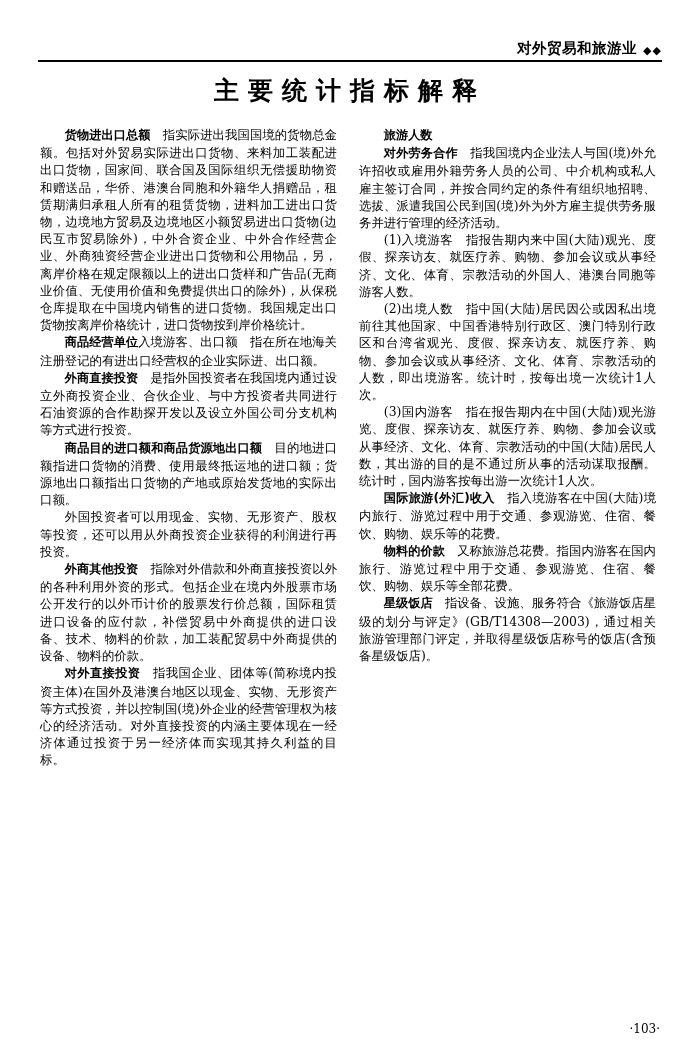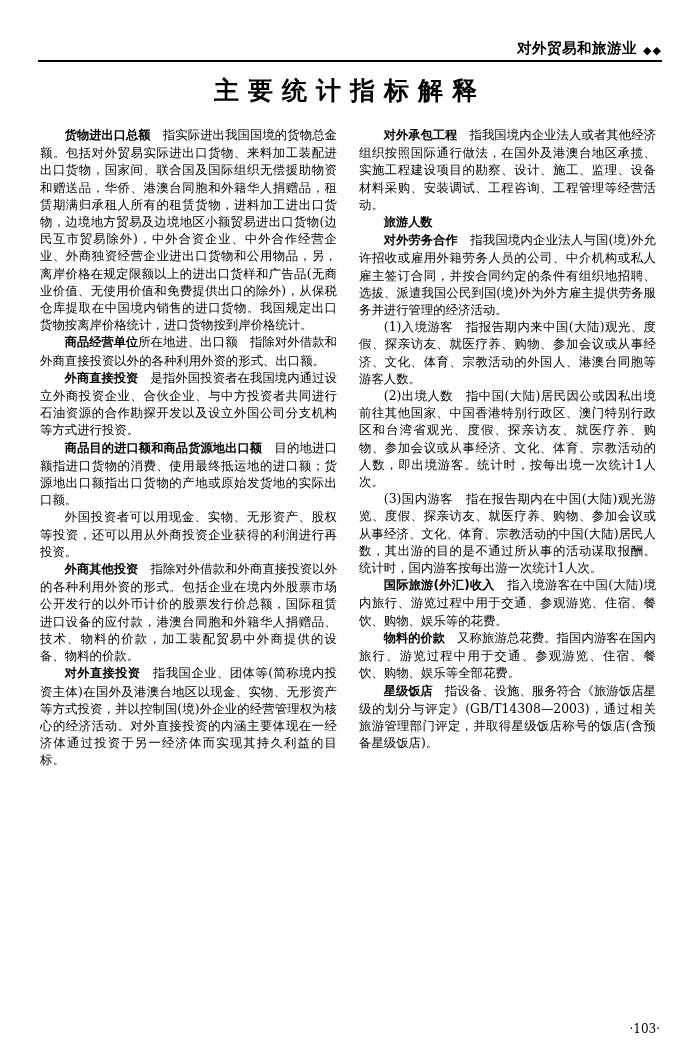--- a/index.html
+++ b/index.html
@@ -121,43 +121,40 @@
 
   <div class="main-title">主要统计指标解释</div>
 
   <div class="columns">
 
     <div class="col">
       <p class="para">
         <span class="term term-gap">货物进出口总额</span><span>指实际进出我国国境的货物总金额。包括对外贸易实际进出口货物、来料加工装配进出口货物，国家间、联合国及国际组织无偿援助物资和赠送品，华侨、港澳台同胞和外籍华人捐赠品，租赁期满归承租人所有的租赁货物，进料加工进出口货物，边境地方贸易及边境地区小额贸易进出口货物(边民互市贸易除外)，中外合资企业、中外合作经营企业、外商独资经营企业进出口货物和公用物品，另，离岸价格在规定限额以上的进出口货样和广告品(无商业价值、无使用价值和免费提供出口的除外)，从保税仓库提取在中国境内销售的进口货物。我国规定出口货物按离岸价格统计，进口货物按到岸价格统计。</span>
       </p>
       <p class="para">
-        <span class="term">商品经营单位</span><span>所在地进、出口额　指除对外借款和外商直接投资以外的各种利用外资的形式、出口额。</span>
+        <span class="term">商品经营单位</span><span>入境游客、出口额　指在所在地海关注册登记的有进出口经营权的企业实际进、出口额。</span>
       </p>
       <p class="para">
         <span class="term term-gap">外商直接投资</span><span>是指外国投资者在我国境内通过设立外商投资企业、合伙企业、与中方投资者共同进行石油资源的合作勘探开发以及设立外国公司分支机构等方式进行投资。</span>
       </p>
       <p class="para">
         <span class="term term-gap">商品目的进口额和商品货源地出口额</span><span>目的地进口额指进口货物的消费、使用最终抵运地的进口额；货源地出口额指出口货物的产地或原始发货地的实际出口额。</span>
       </p>
       <p class="para">
         <span>外国投资者可以用现金、实物、无形资产、股权等投资，还可以用从外商投资企业获得的利润进行再投资。</span>
       </p>
       <p class="para">
-        <span class="term term-gap">外商其他投资</span><span>指除对外借款和外商直接投资以外的各种利用外资的形式。包括企业在境内外股票市场公开发行的以外币计价的股票发行价总额，国际租赁进口设备的应付款，港澳台同胞和外籍华人捐赠品、技术、物料的价款，加工装配贸易中外商提供的设备、物料的价款。</span>
+        <span class="term term-gap">外商其他投资</span><span>指除对外借款和外商直接投资以外的各种利用外资的形式。包括企业在境内外股票市场公开发行的以外币计价的股票发行价总额，国际租赁进口设备的应付款，补偿贸易中外商提供的进口设备、技术、物料的价款，加工装配贸易中外商提供的设备、物料的价款。</span>
       </p>
       <p class="para">
         <span class="term term-gap">对外直接投资</span><span>指我国企业、团体等(简称境内投资主体)在国外及港澳台地区以现金、实物、无形资产等方式投资，并以控制国(境)外企业的经营管理权为核心的经济活动。对外直接投资的内涵主要体现在一经济体通过投资于另一经济体而实现其持久利益的目标。</span>
       </p>
     </div>
 
     <div class="col">
-      <p class="para">
-        <span class="term term-gap">对外承包工程</span><span>指我国境内企业法人或者其他经济组织按照国际通行做法，在国外及港澳台地区承揽、实施工程建设项目的勘察、设计、施工、监理、设备材料采购、安装调试、工程咨询、工程管理等经营活动。</span>
-      </p>
       <p class="para">
         <span class="term">旅游人数</span><span></span>
       </p>
       <p class="para">
         <span class="term term-gap">对外劳务合作</span><span>指我国境内企业法人与国(境)外允许招收或雇用外籍劳务人员的公司、中介机构或私人雇主签订合同，并按合同约定的条件有组织地招聘、选拔、派遣我国公民到国(境)外为外方雇主提供劳务服务并进行管理的经济活动。</span>
       </p>
       <p class="para">
         <span>(1)入境游客　指报告期内来中国(大陆)观光、度假、探亲访友、就医疗养、购物、参加会议或从事经济、文化、体育、宗教活动的外国人、港澳台同胞等游客人数。</span>
       </p>
       <p class="para">

